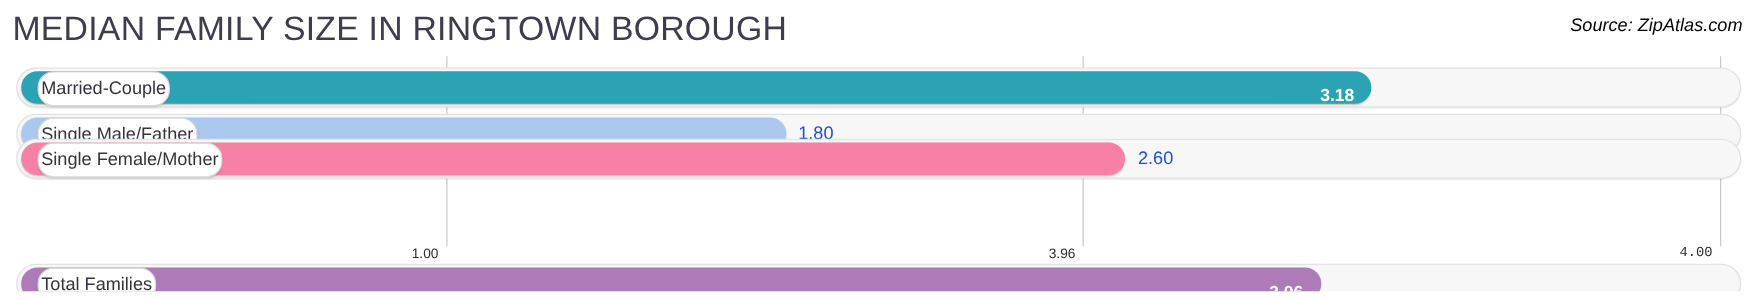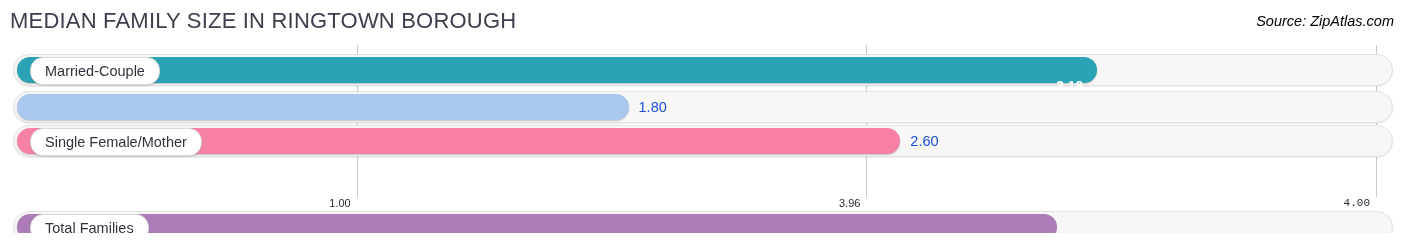--- a/index.html
+++ b/index.html
@@ -19,21 +19,21 @@
     position: relative;
     width: 1406px;
     height: 233px;
   }
 
   
   #chart-title {
     position: absolute;
     left: 10px;
     top: 8px;
-    font-size: 22px;
+    font-size: 27px;
     letter-spacing: 0.2px;
     color: #3d3d4e;
     font-weight: 400;
     white-space: nowrap;
   }
   #chart-source {
     position: absolute;
     right: 12px;
     top: 13px;
     font-size: 14.5px;
@@ -88,33 +88,33 @@
     border-radius: 13px;
     box-shadow: 0 1px 1.5px rgba(0,0,0,0.22);
   }
 
   .bar-label-pill {
     position: absolute;
     left: 30px;
     top: 3px;
     height: 26px;
     line-height: 26px;
-    padding: 0 14px;
+    padding: 0 2px;
     background: #ffffff;
     border: 1px solid #d9d9d9;
     border-radius: 13px;
     font-size: 14.5px;
     color: #33333f;
     white-space: nowrap;
     box-shadow: 0 1px 1.5px rgba(0,0,0,0.13);
   }
 
   .bar-value-inside {
     position: absolute;
-    top: 19px;
+    top: 9px;
     height: 26px;
     line-height: 26px;
     font-size: 14px;
     font-weight: bold;
     color: #ffffff;
     white-space: nowrap;
   }
 
   .bar-value-outside {
     position: absolute;
@@ -158,23 +158,24 @@
       <div class="gridline" style="left: 1376px;"></div>
       <div class="bar-row" style="top: 9px;">
         <div class="bar-track"></div>
         <div class="bar-fill" style="width: 1080.4px; background: rgb(43, 163, 181);"></div>
         <div class="bar-label-pill">Married-Couple</div>
         <div class="bar-value-inside" style="left: 1039.4px; width: 44px; text-align: right;">3.18</div>
       </div>
       <div class="bar-row" style="top: 46px;">
         <div class="bar-track"></div>
         <div class="bar-fill" style="width: 611.55px; background: rgb(170, 200, 237);"></div>
+        <div class="bar-label-pill">Single Male/Father</div>
         <div class="bar-value-outside" style="left: 638.55px;">1.80</div>
       </div>
-      <div class="bar-row" style="top: 80px;">
+      <div class="bar-row" style="top: 66px;">
         <div class="bar-track"></div>
         <div class="bar-fill" style="width: 883.35px; background: rgb(246, 129, 164);"></div>
         <div class="bar-label-pill">Single Female/Mother</div>
         <div class="bar-value-outside" style="left: 910.35px;">2.60</div>
       </div>
       <div class="bar-row" style="top: 118px; margin-top: 48px;">
         <div class="bar-track"></div>
         <div class="bar-fill" style="width: 1039.63px; background: rgb(172, 123, 184);"></div>
         <div class="bar-label-pill">Total Families</div>
         <div class="bar-value-inside" style="left: 998.635px; width: 44px; text-align: right;">3.06</div>

